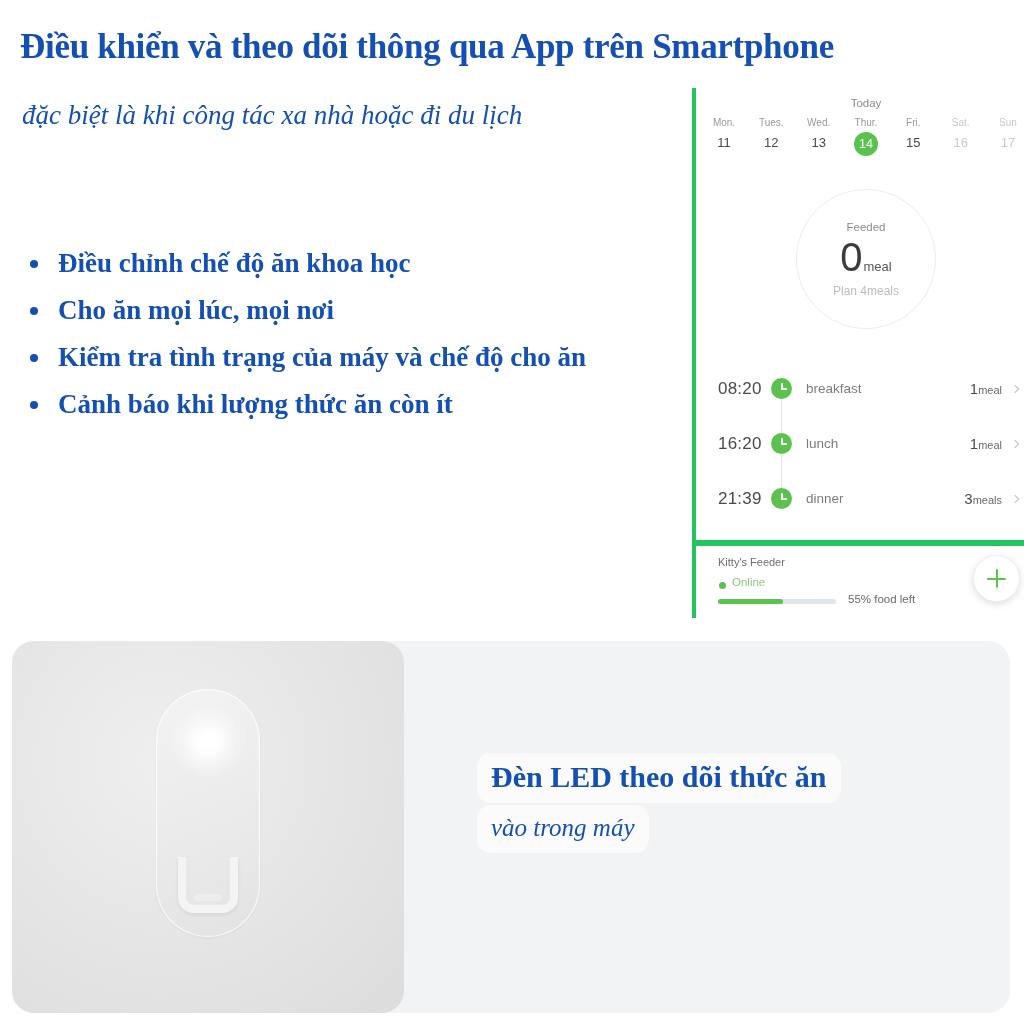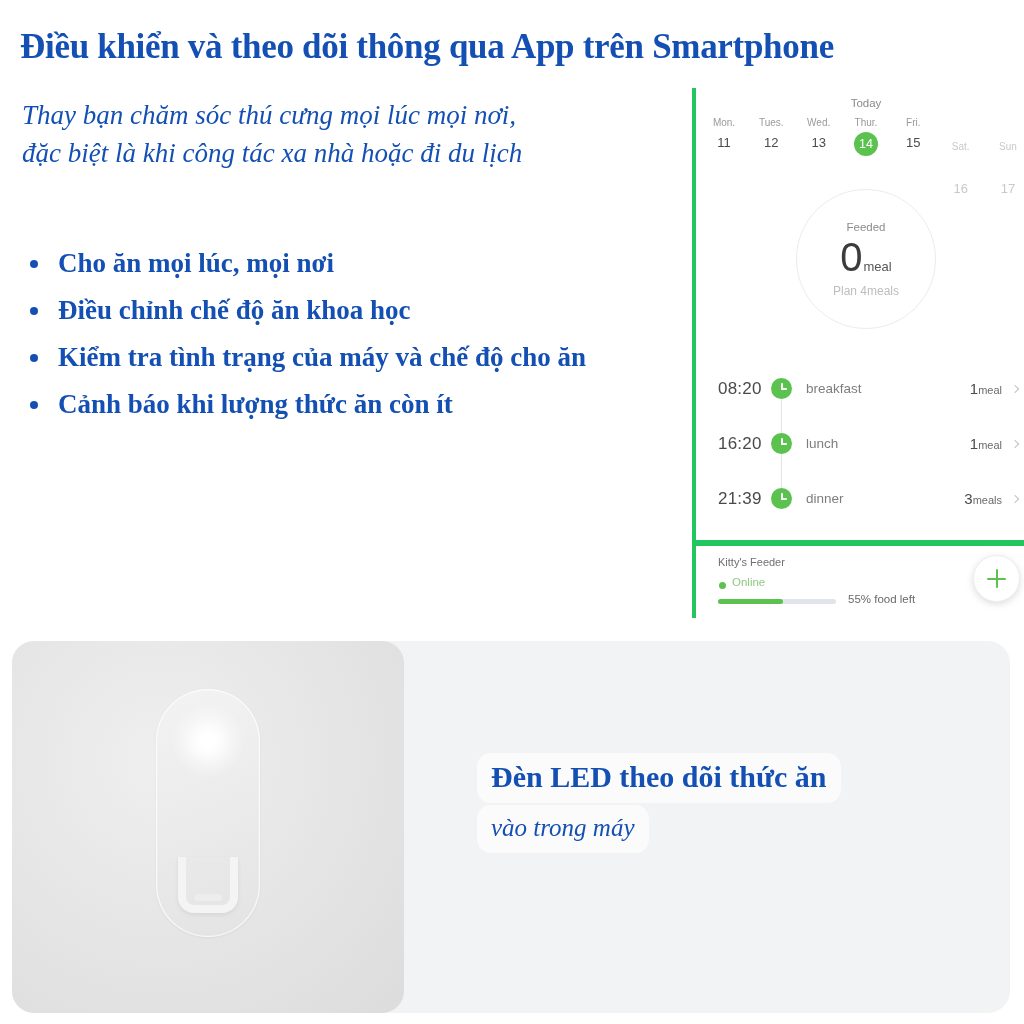--- a/index.html
+++ b/index.html
@@ -70,21 +70,21 @@
     text-align: center;
     font-size: 11.5px; color: #8b8b8b;
   }
   .week {
     position: absolute; left: 8px; right: 8px; top: 28px;
     display: flex; justify-content: space-between;
   }
   .day { width: 40px; text-align: center; }
   .day .dname { font-size: 10px; color: #9a9a9a; line-height: 14px; }
   .day .dnum  { font-size: 13px; color: #4a4a4a; line-height: 22px; margin-top: 2px; }
-  .day.dim .dname, .day.dim .dnum { color: #c9c9c9; margin-top: 24px; }
+  .day.dim .dname, .day.dim .dnum { color: #c9c9c9; }
   .day.today .dnum {
     display: inline-block; width: 24px; height: 24px; line-height: 24px;
     border-radius: 50%; background: #5cc24f; color: #ffffff;
     font-size: 12.5px;
   }
 
   .dial {
     position: absolute; left: 50%; top: 101px;
     transform: translateX(-50%);
     width: 140px; height: 140px; border-radius: 50%;
@@ -239,27 +239,26 @@
   .lower-text .line { margin-bottom: 2px; }
 </style>
 </head>
 <body>
 
 <div id="root">
 
   <div class="headline">Điều khiển và theo dõi thông qua App trên Smartphone</div>
 
   <div class="subhead">
-    <span>Thay bạn chăm sóc thú cưng mọi lúc mọi nơi,</span>
     <span>đặc biệt là khi công tác xa nhà hoặc đi du lịch</span>
   </div>
 
   <ul class="bullets">
+    <li>Điều chỉnh chế độ ăn khoa học</li>
     <li>Cho ăn mọi lúc, mọi nơi</li>
-    <li>Điều chỉnh chế độ ăn khoa học</li>
     <li>Kiểm tra tình trạng của máy và chế độ cho ăn</li>
     <li>Cảnh báo khi lượng thức ăn còn ít</li>
   </ul>
 
   <div class="app">
 
     <div class="app-card card-top">
 
       <div class="today-label">Today</div>
 

